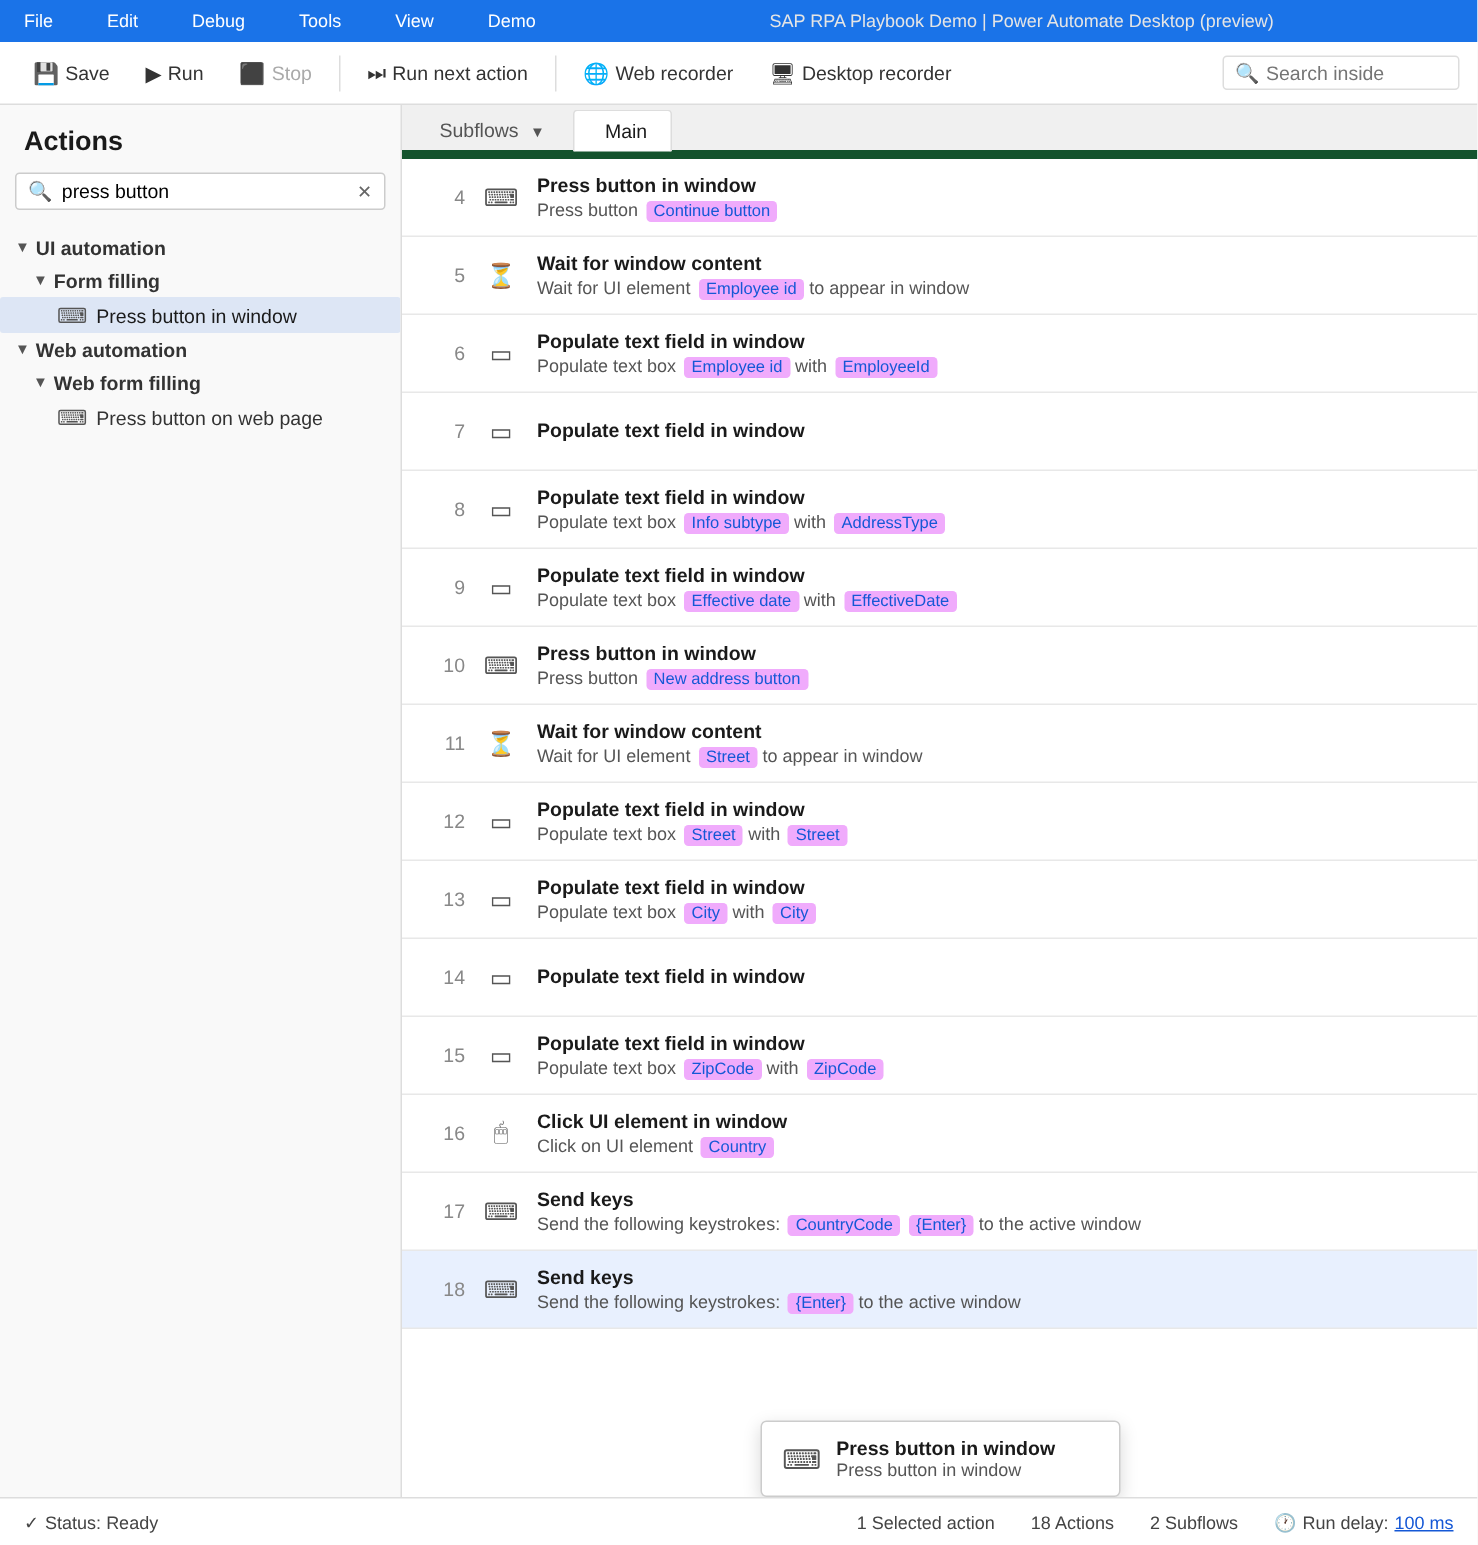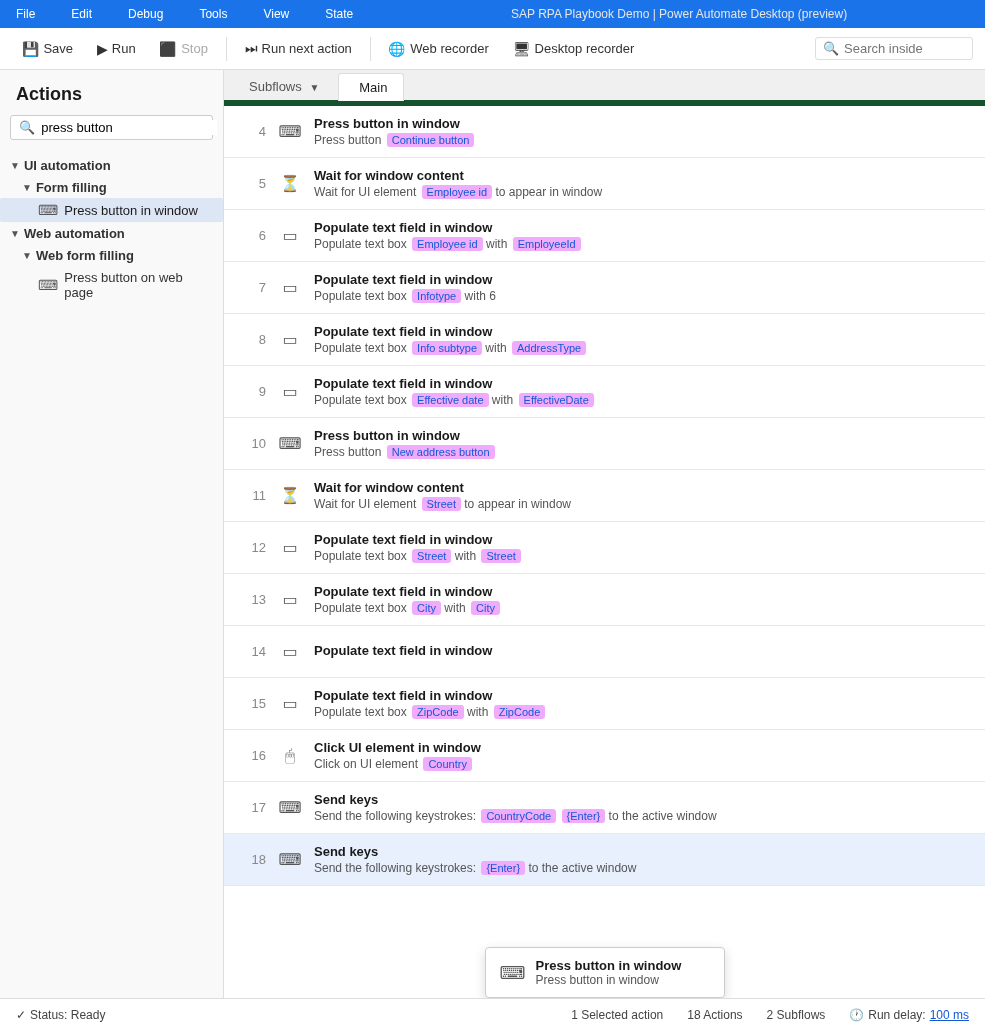--- a/index.html
+++ b/index.html
@@ -72,21 +72,21 @@
     }
 
     
     .main-layout {
       display: flex;
       height: calc(1030px - 28px - 42px - 32px);
     }
 
     
     .sidebar {
-      width: 224px;
+      width: 268px;
       background: #f9f9f9;
       border-right: 1px solid #ddd;
       overflow-y: auto;
       flex-shrink: 0;
     }
     .sidebar-title {
       font-size: 18px;
       font-weight: 600;
       padding: 14px 16px 10px;
       color: #1a1a1a;
@@ -280,21 +280,21 @@
   </style>
 </head>
 <body>
 
 <div class="menu-bar">
   <span class="menu-item">File</span>
   <span class="menu-item">Edit</span>
   <span class="menu-item">Debug</span>
   <span class="menu-item">Tools</span>
   <span class="menu-item">View</span>
-  <span class="menu-item">State</span>
+  <span class="menu-item">Demo</span>
   <span class="app-title">SAP RPA Playbook Demo | Power Automate Desktop (preview)</span>
 </div>
 
 <div class="toolbar">
   <button class="toolbar-btn">
     <span class="icon">💾</span>
     <span>Save</span>
   </button>
   <button class="toolbar-btn">
     <span class="icon">▶</span>
@@ -401,21 +401,20 @@
           <div class="row-content">
             <div class="row-title">Populate text field in window</div>
             <div class="row-desc">Populate text box <span class="highlight">Employee id</span> with <span class="highlight">EmployeeId</span></div>
           </div>
         </div>
         <div class="flow-row">
           <div class="row-num">7</div>
           <div class="row-icon">▭</div>
           <div class="row-content">
             <div class="row-title">Populate text field in window</div>
-            <div class="row-desc">Populate text box <span class="highlight">Infotype</span> with 6</div>
           </div>
         </div>
         <div class="flow-row">
           <div class="row-num">8</div>
           <div class="row-icon">▭</div>
           <div class="row-content">
             <div class="row-title">Populate text field in window</div>
             <div class="row-desc">Populate text box <span class="highlight">Info subtype</span> with <span class="highlight">AddressType</span></div>
           </div>
         </div>

